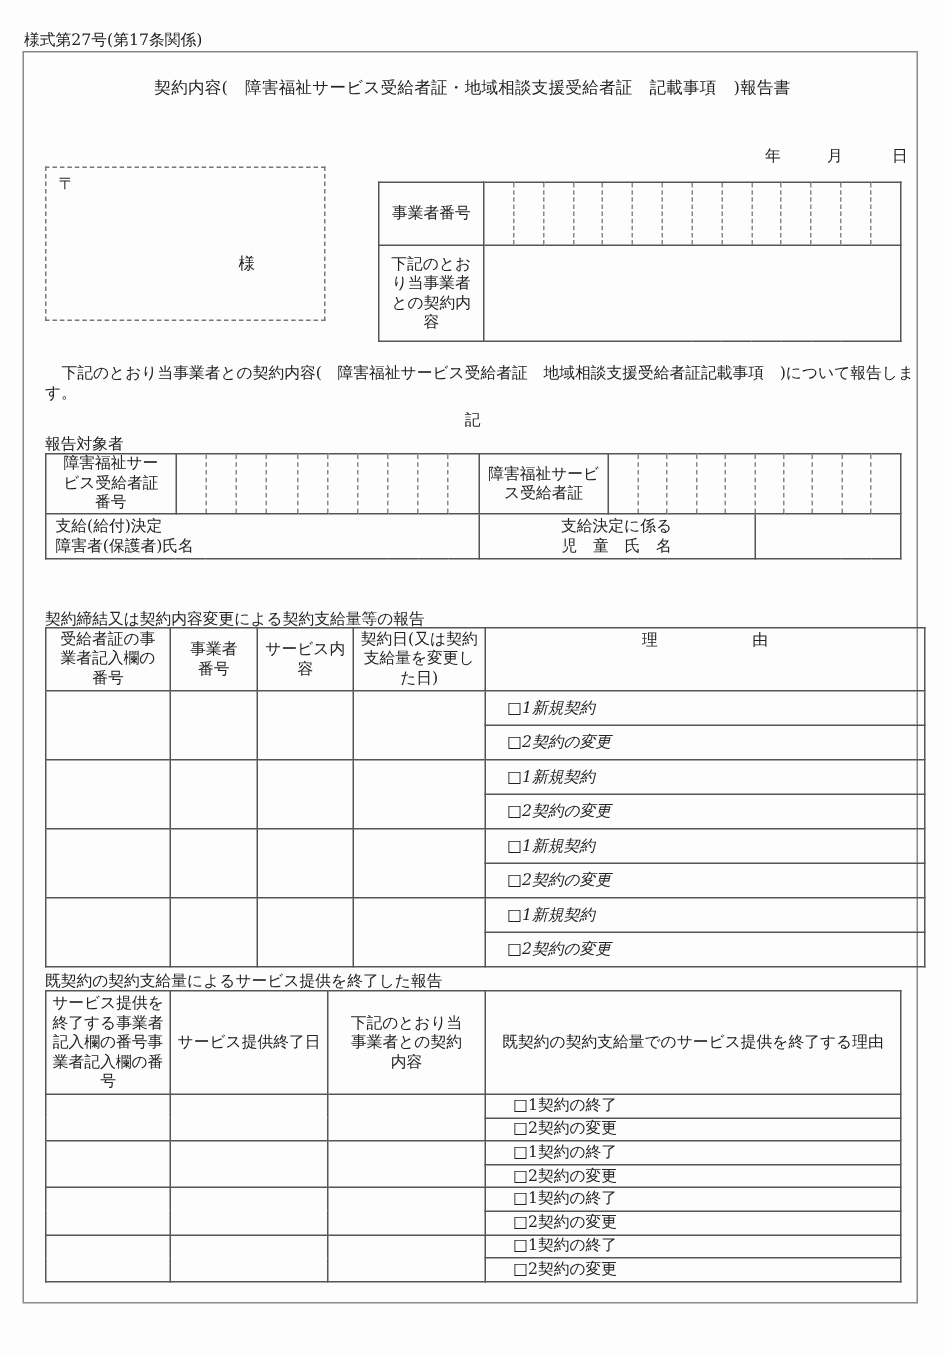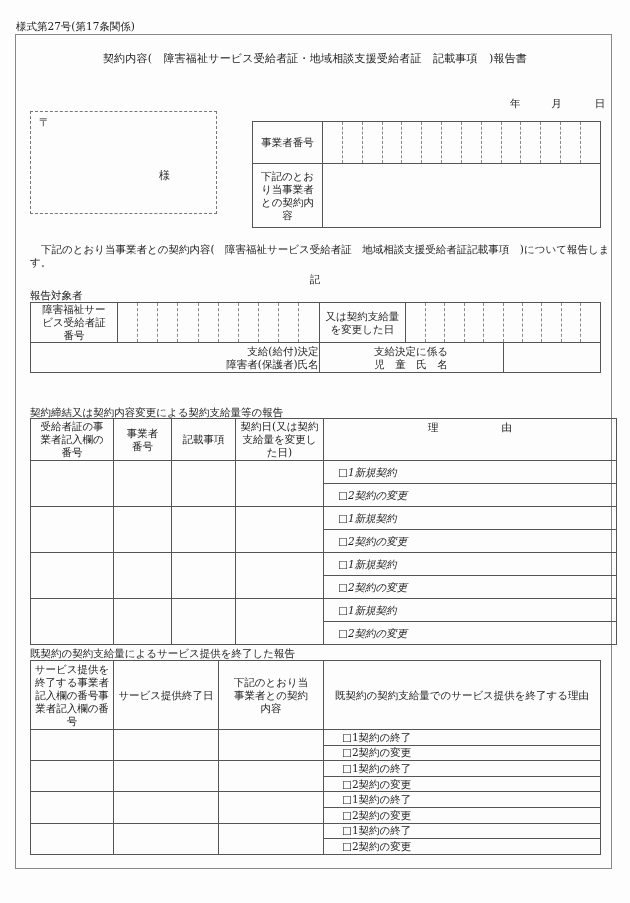--- a/index.html
+++ b/index.html
@@ -23,21 +23,21 @@
   .para { left:30px; top:243px; width:580px; font-size:10.5px; line-height:13px; text-indent:11px; }
   .ki { left:0; width:630px; top:273px; text-align:center; }
   .subj-label { left:30px; top:289px; }
   .subj { left:30px; top:302px; width:571px; }
   .sec2-label { left:30px; top:394px;margin-top:12px; }
   .t2 { left:30px; top:418px; width:587px; }
   .t2 td.reason { text-align:left; padding-left:14px;font-style:italic; }
   .sec3-label { left:30px; top:647px; }
   .t3 { left:30px; top:660px; width:571px; }
   .t3 td.reason { text-align:left; padding-left:18px; }
-  .left { text-align:right; padding-left:6px; }
+  .left { text-align:left; padding-left:6px; }
 </style>
 </head>
 <body>
 
 <div class="abs form-no">様式第27号(第17条関係)</div>
 <div class="abs outer"></div>
 
 <div class="abs title">契約内容(　障害福祉サービス受給者証・地域相談支援受給者証　記載事項　)報告書</div>
 
 <div class="abs date">
@@ -116,21 +116,21 @@
         <td class="dot-first"></td>
         <td class="dot"></td>
         <td class="dot"></td>
         <td class="dot"></td>
         <td class="dot"></td>
         <td class="dot"></td>
         <td class="dot"></td>
         <td class="dot"></td>
         <td class="dot"></td>
         <td class="dot-last"></td>
-        <td style="padding: 0px 3px;">又は契約支給量を変更した日</td>
+        <td style="padding: 0px 3px;">障害福祉サービス受給者証</td>
         <td class="dot-first"></td>
         <td class="dot"></td>
         <td class="dot"></td>
         <td class="dot"></td>
         <td class="dot"></td>
         <td class="dot"></td>
         <td class="dot"></td>
         <td class="dot"></td>
         <td class="dot"></td>
         <td class="dot-last"></td>
@@ -155,21 +155,21 @@
     <col style="width:83px">
       <col style="width:58px">
       <col style="width:64px">
       <col style="width:88px">
       <col>
   </colgroup>
   <tbody>
       <tr style="height:42px">
     <td style="padding:0 6px;">受給者証の事業者記入欄の番号</td>
     <td style="padding:0 8px;">事業者番号</td>
-    <td>記載事項</td>
+    <td>サービス内容</td>
     <td style="padding:0 2px;">契約日(又は契約支給量を変更した日)</td>
     <td style="vertical-align:top;padding-top:2px;">理　　　　　　由</td>
   </tr>
   </tbody>
     <tbody id="t2-body">
       <tr style="height: 23px;">
         <td rowspan="2"></td>
         <td rowspan="2"></td>
         <td rowspan="2"></td>
         <td rowspan="2"></td>

